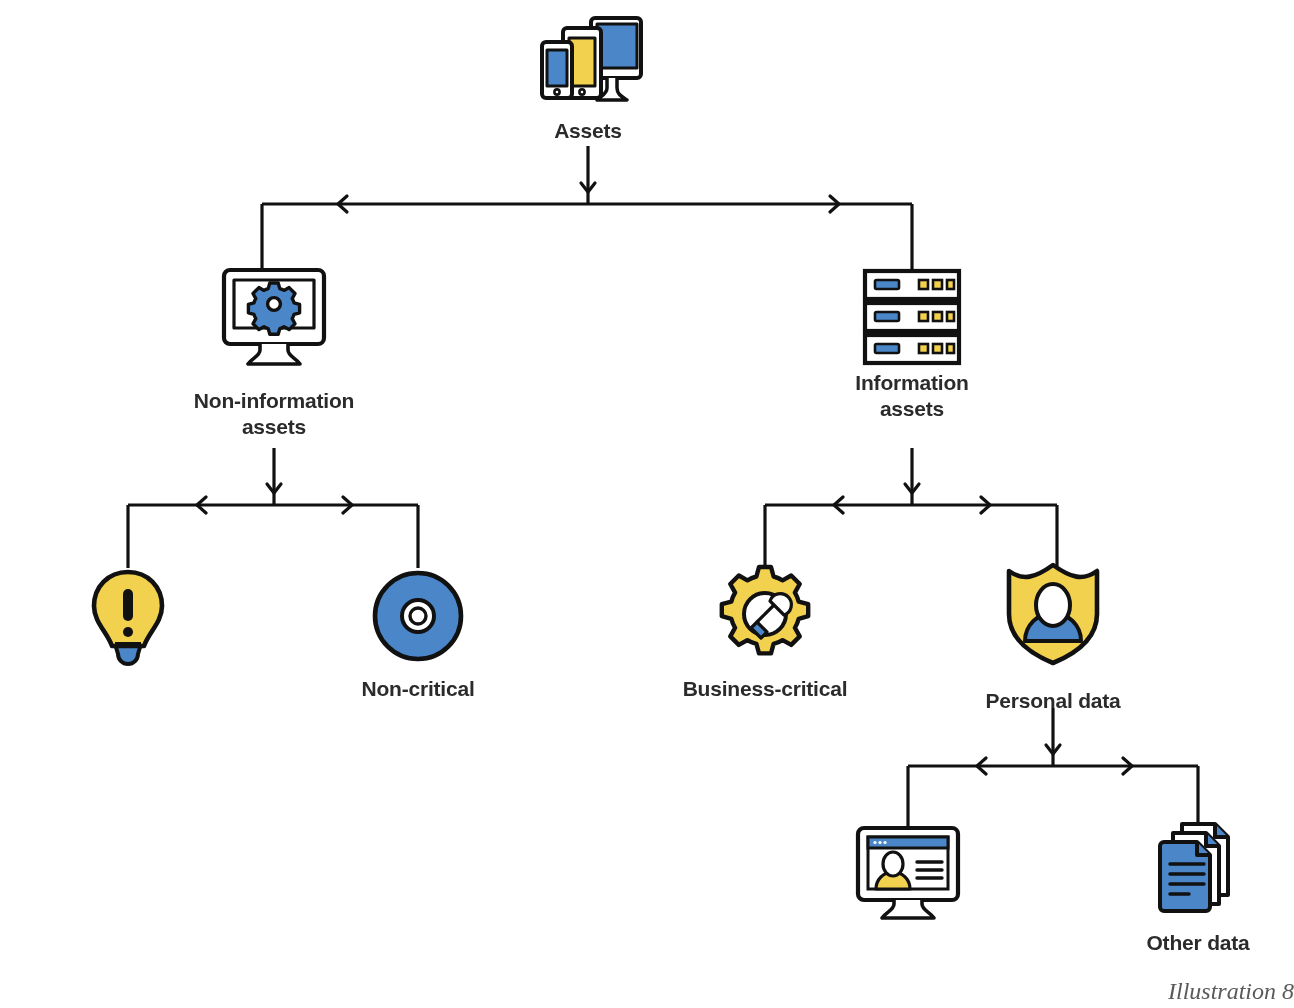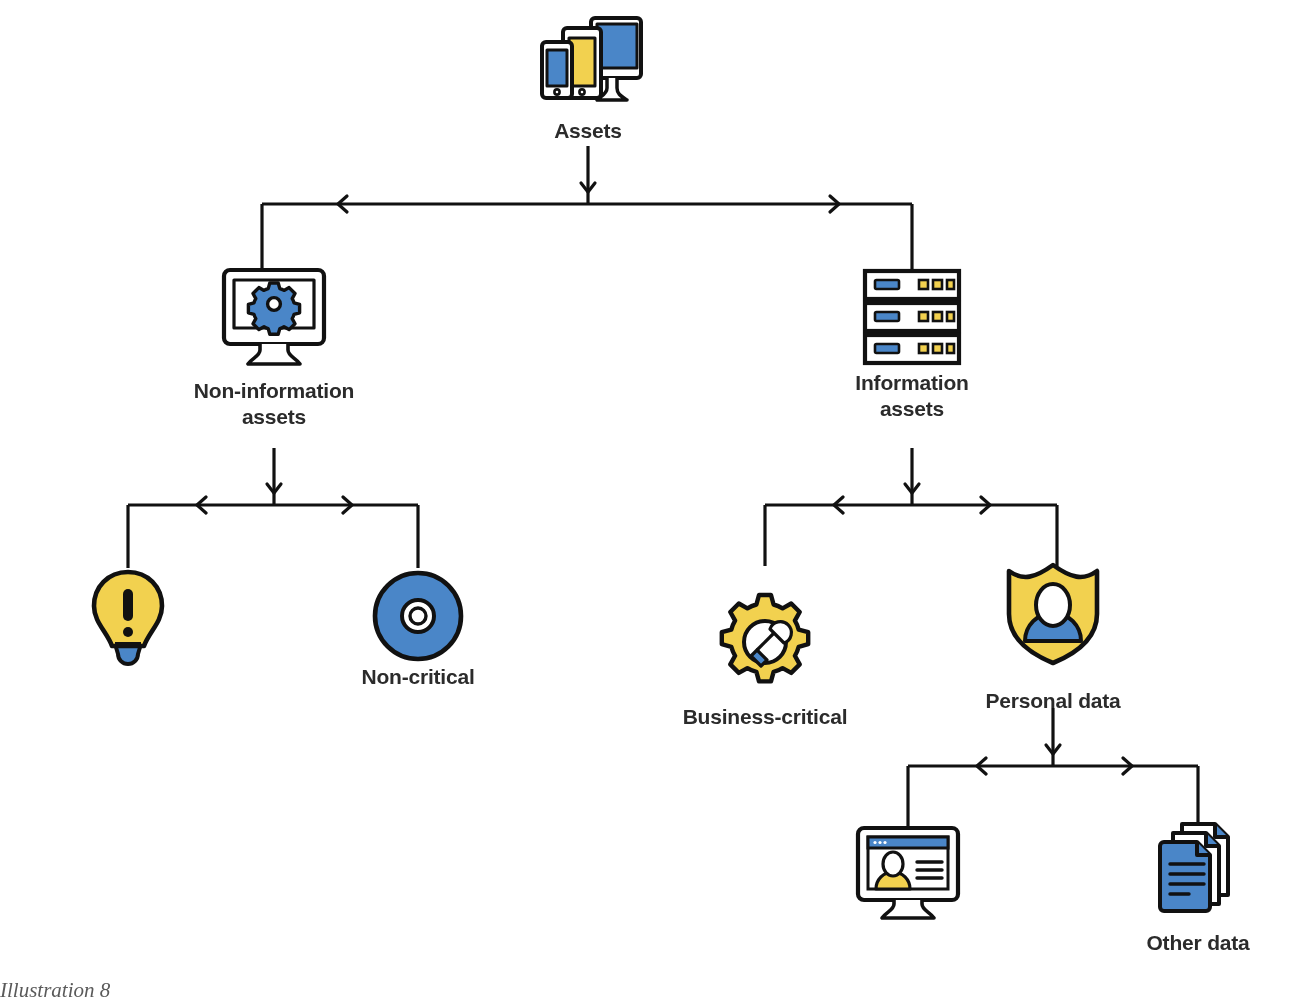--- a/index.html
+++ b/index.html
@@ -40,24 +40,24 @@
     letter-spacing: -0.2px;
     white-space: pre-line;
   }
   .icon-wrap {
     display: block;
     margin: 0 auto;
   }
   .caption {
     position: absolute;
     width: 1294px;
-    text-align: left;
+    text-align: right;
     font-family: "Liberation Serif", serif;
     font-style: italic;
-    font-size: 21px;
+    font-size: 24px;
     color: #5a5a5a;
   }
 </style>
 </head>
 <body>
 
 <div id="diagram-root">
 
   <svg class="svg-layer" viewBox="0 0 1294 1008" xmlns="http://www.w3.org/2000/svg">
     <g fill="none" stroke="#111111" stroke-width="3.2" stroke-linecap="butt">
@@ -122,21 +122,21 @@
         <path d="M10 4 h88 a6 6 0 0 1 6 6 v62 a6 6 0 0 1 -6 6 h-88 a6 6 0 0 1 -6 -6 v-62 a6 6 0 0 1 6 -6 z"></path>
         <rect x="14" y="14" width="80" height="48" fill="#ffffff" stroke-width="3.2"></rect>
         <path d="M40 78 v6 c0 6 -8 8 -12 14 h52 c-4 -6 -12 -8 -12 -14 v-6" fill="#ffffff" stroke-width="3.6"></path>
       </g>
 
       <g transform="translate(54,38)">
         <path d="M-4.2,-21 h8.4 l1.6,5.6 a16 16 0 0 1 4.2,1.8 l5.1,-2.8 l5.9,5.9 l-2.8,5.1 a16 16 0 0 1 1.8,4.2 l5.6,1.6 v8.4 l-5.6,1.6 a16 16 0 0 1 -1.8,4.2 l2.8,5.1 l-5.9,5.9 l-5.1,-2.8 a16 16 0 0 1 -4.2,1.8 l-1.6,5.6 h-8.4 l-1.6,-5.6 a16 16 0 0 1 -4.2,-1.8 l-5.1,2.8 l-5.9,-5.9 l2.8,-5.1 a16 16 0 0 1 -1.8,-4.2 l-5.6,-1.6 v-8.4 l5.6,-1.6 a16 16 0 0 1 1.8,-4.2 l-2.8,-5.1 l5.9,-5.9 l5.1,2.8 a16 16 0 0 1 4.2,-1.8 z" fill="#4a86c8" stroke="#111111" stroke-width="3.4" stroke-linejoin="round"></path>
         <circle cx="0" cy="0" r="6.4" fill="#ffffff" stroke="#111111" stroke-width="3.4"></circle>
       </g>
     </svg>
-    <div class="node-label" style="margin-top:10px;">Non-information
+    <div class="node-label" style="margin-top:20px;">Non-information
 assets</div>
   </div>
 
   <div class="node" style="left:792px; top:266px; width:240px;">
     <svg class="icon-wrap" width="106" height="102" viewBox="0 0 106 102" xmlns="http://www.w3.org/2000/svg">
       <g stroke="#111111" stroke-width="4.2" fill="#ffffff">
         <rect x="6" y="5" width="94" height="28"></rect>
         <rect x="6" y="37" width="94" height="28"></rect>
         <rect x="6" y="69" width="94" height="28"></rect>
       </g>
@@ -168,24 +168,24 @@
       <path d="M28 76 h26" stroke="#111111" stroke-width="4" fill="none"></path>
     </svg>
   </div>
 
   <div class="node" style="left:298px; top:568px; width:240px;">
     <svg class="icon-wrap" width="92" height="96" viewBox="0 0 92 96" xmlns="http://www.w3.org/2000/svg">
       <circle cx="46" cy="48" r="43" fill="#4a86c8" stroke="#111111" stroke-width="4.6"></circle>
       <circle cx="46" cy="48" r="16" fill="#ffffff" stroke="#111111" stroke-width="4"></circle>
       <circle cx="46" cy="48" r="8" fill="#ffffff" stroke="#111111" stroke-width="3.4"></circle>
     </svg>
-    <div class="node-label" style="">Non-critical</div>
-  </div>
-
-  <div class="node" style="left:645px; top:590px; width:240px;">
+    <div class="node-label" style="margin-top:12px;">Non-critical</div>
+  </div>
+
+  <div class="node" style="left:645px; top:562px; width:240px;">
     <svg class="icon-wrap" width="110" height="104" viewBox="0 0 110 104" xmlns="http://www.w3.org/2000/svg">
       <g transform="translate(55,52)">
         <path d="M-6,-47 h12 l2.6,9.5 a33 33 0 0 1 9,3.8 l8.6,-4.8 l8.5,8.5 l-4.8,8.6 a33 33 0 0 1 3.8,9 l9.5,2.6 v12 l-9.5,2.6 a33 33 0 0 1 -3.8,9 l4.8,8.6 l-8.5,8.5 l-8.6,-4.8 a33 33 0 0 1 -9,3.8 l-2.6,9.5 h-12 l-2.6,-9.5 a33 33 0 0 1 -9,-3.8 l-8.6,4.8 l-8.5,-8.5 l4.8,-8.6 a33 33 0 0 1 -3.8,-9 l-9.5,-2.6 v-12 l9.5,-2.6 a33 33 0 0 1 3.8,-9 l-4.8,-8.6 l8.5,-8.5 l8.6,4.8 a33 33 0 0 1 9,-3.8 z" fill="#f2d14f" stroke="#111111" stroke-width="4.4" stroke-linejoin="round"></path>
         <circle cx="0" cy="0" r="21" fill="#ffffff" stroke="#111111" stroke-width="4"></circle>
       </g>
 
       <g transform="translate(55,52)">
         <path d="M-14,14 l6,-6 l10,10 l-6,6 z" fill="#4a86c8" stroke="#111111" stroke-width="3.2" stroke-linejoin="round"></path>
         <path d="M-8,8 l17,-17" stroke="#111111" stroke-width="3.2" fill="none"></path>
         <path d="M5,-13 a11 11 0 1 1 14,14 l-6,-6 l-2,-2 z" fill="#ffffff" stroke="#111111" stroke-width="3.2" stroke-linejoin="round"></path>

